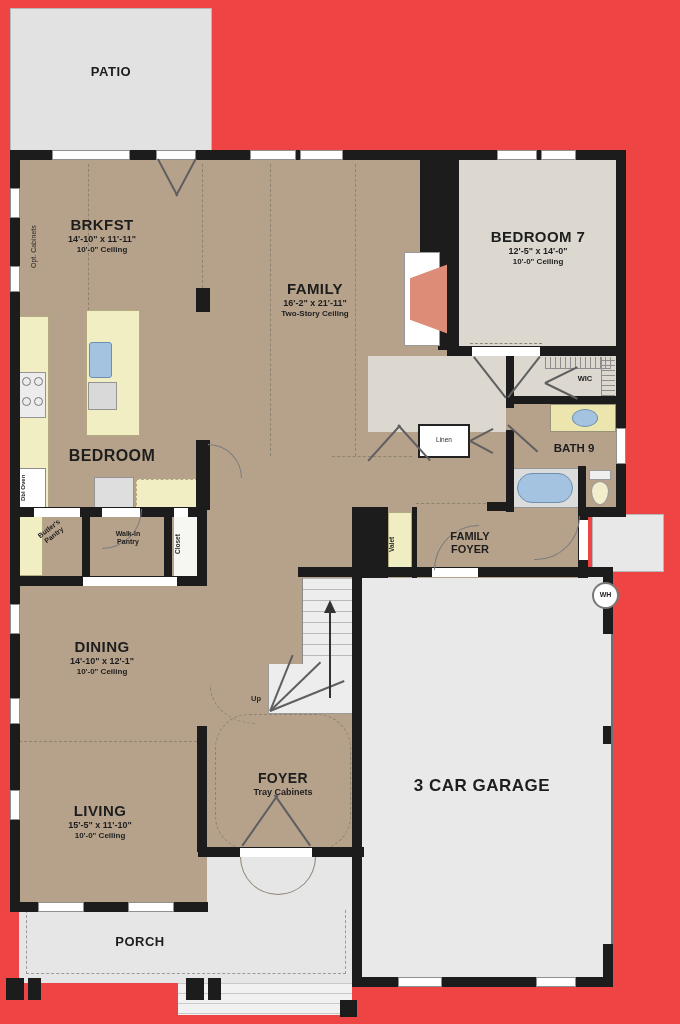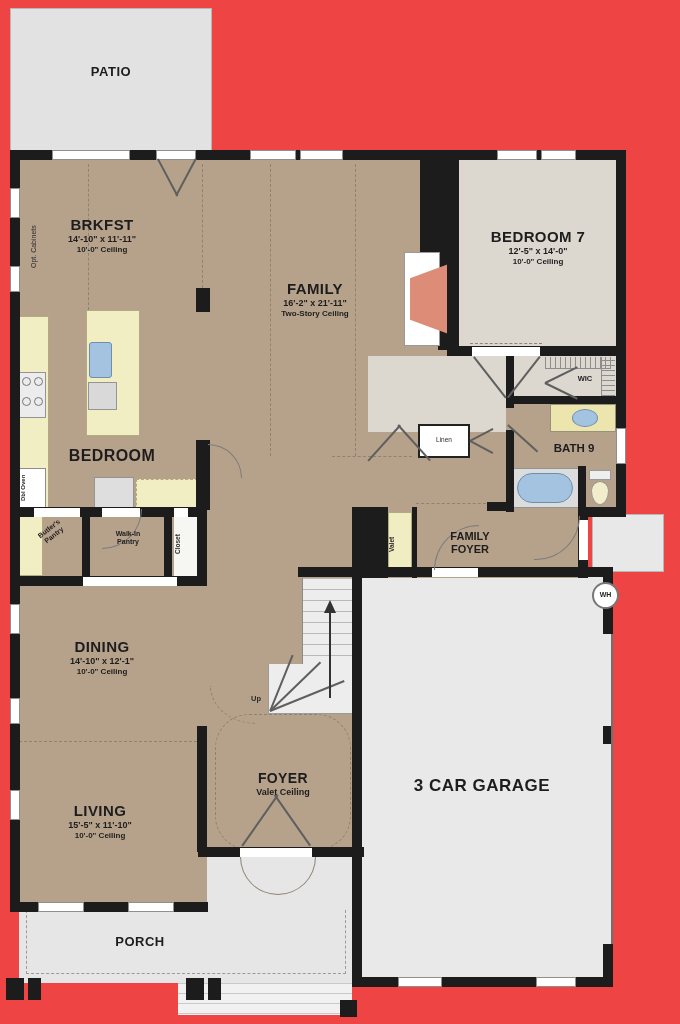--- a/index.html
+++ b/index.html
@@ -224,21 +224,21 @@
     <div class="rdim">14'-10" x 12'-1"</div>
     <div class="rceil">10'-0" Ceiling</div>
   </div>
   <div class="a lbl" style="left:25px;top:802px;width:150px">
     <div class="rname">LIVING</div>
     <div class="rdim">15'-5" x 11'-10"</div>
     <div class="rceil">10'-0" Ceiling</div>
   </div>
   <div class="a lbl" style="left:223px;top:770px;width:120px">
     <div class="rname" style="font-size:14px">FOYER</div>
-    <div class="rceil" style="font-size:9px">Valet Ceiling</div>
+    <div class="rceil" style="font-size:9px">Tray Cabinets</div>
   </div>
   <div class="a lbl huge" style="left:377px;top:776px;width:210px">3 CAR GARAGE</div>
   <div class="a lbl big" style="left:80px;top:934px;width:120px">PORCH</div>
 
   <div class="a lbl small vert" style="left:30px;top:182px;width:16px;height:130px;font-size:7px;font-weight:400">Opt. Cabinets</div>
   <div class="a lbl" style="left:20px;top:524px;width:64px;font-size:7px;font-weight:700;transform:rotate(-38deg)">
     <div>Butler's</div>
     <div>Pantry</div>
   </div>
   <div class="a lbl" style="left:98px;top:530px;width:60px;font-size:7px;font-weight:700">

